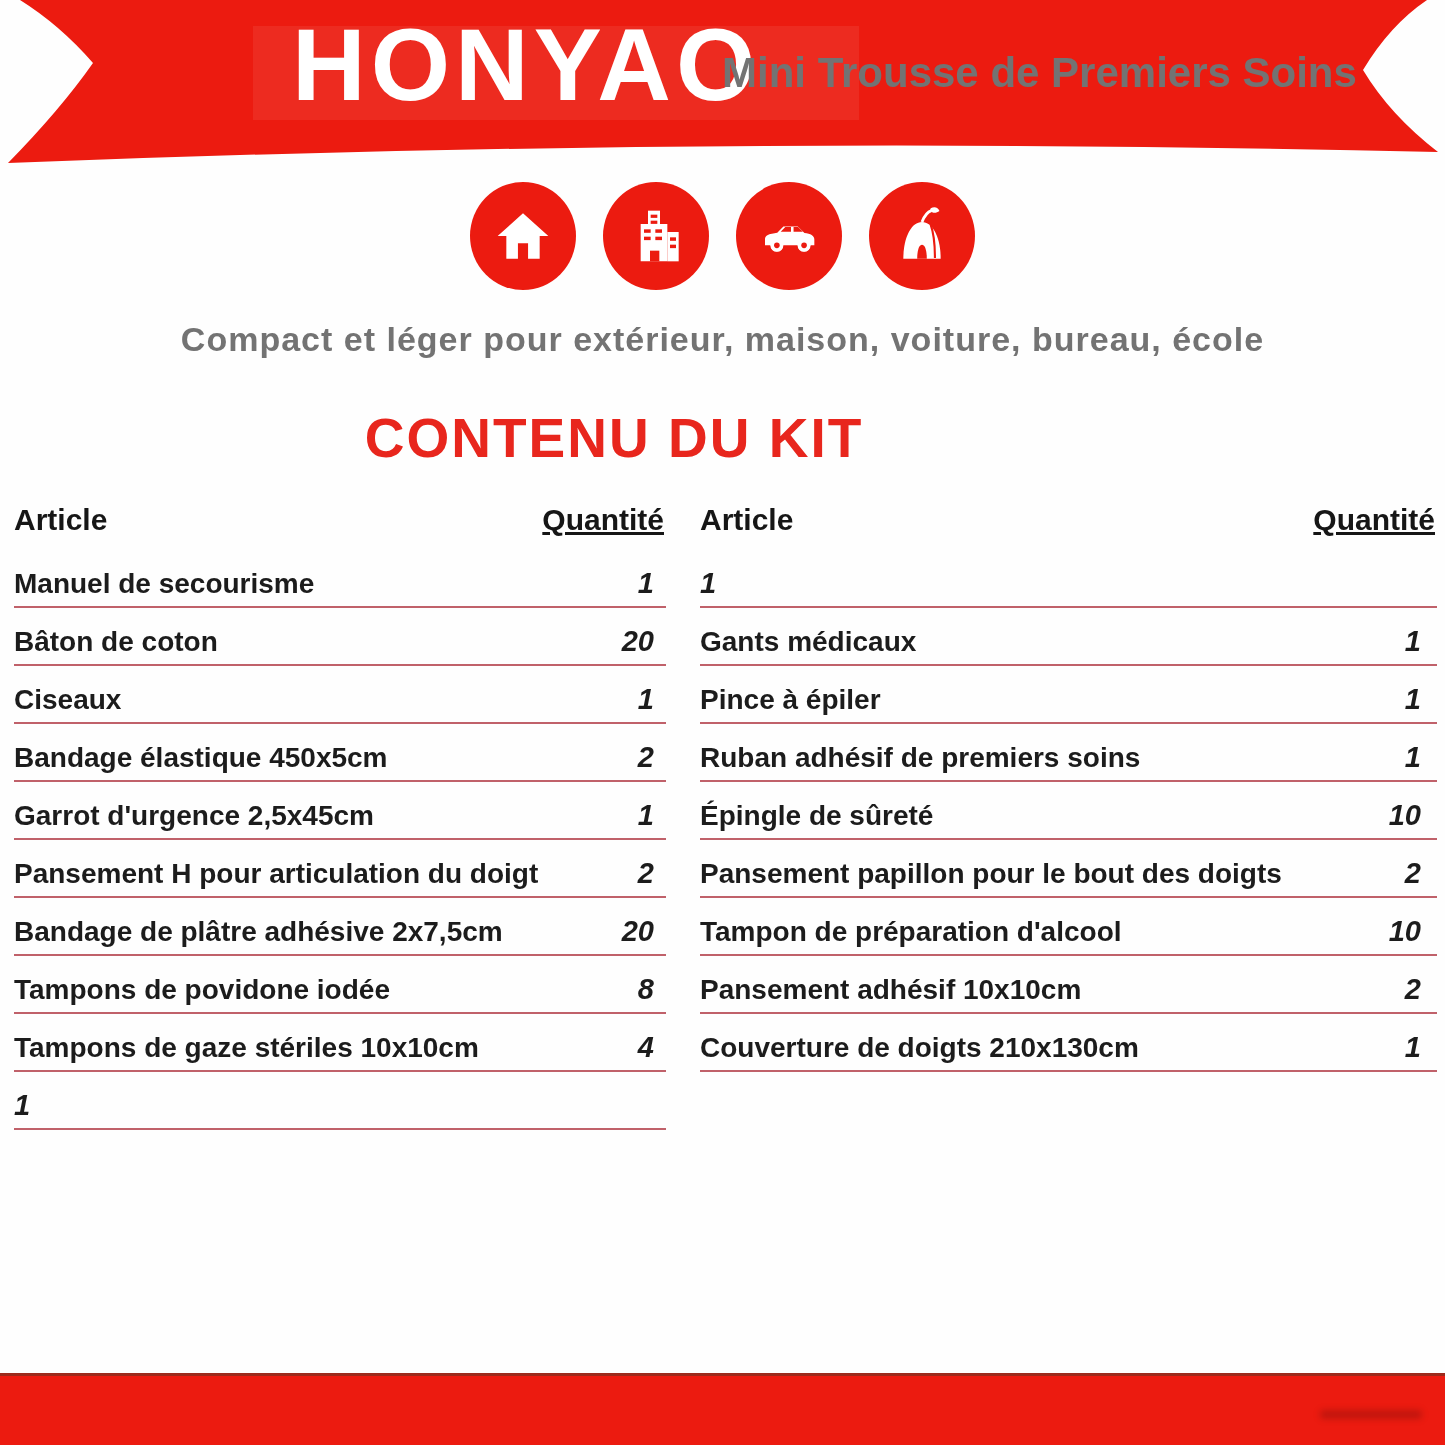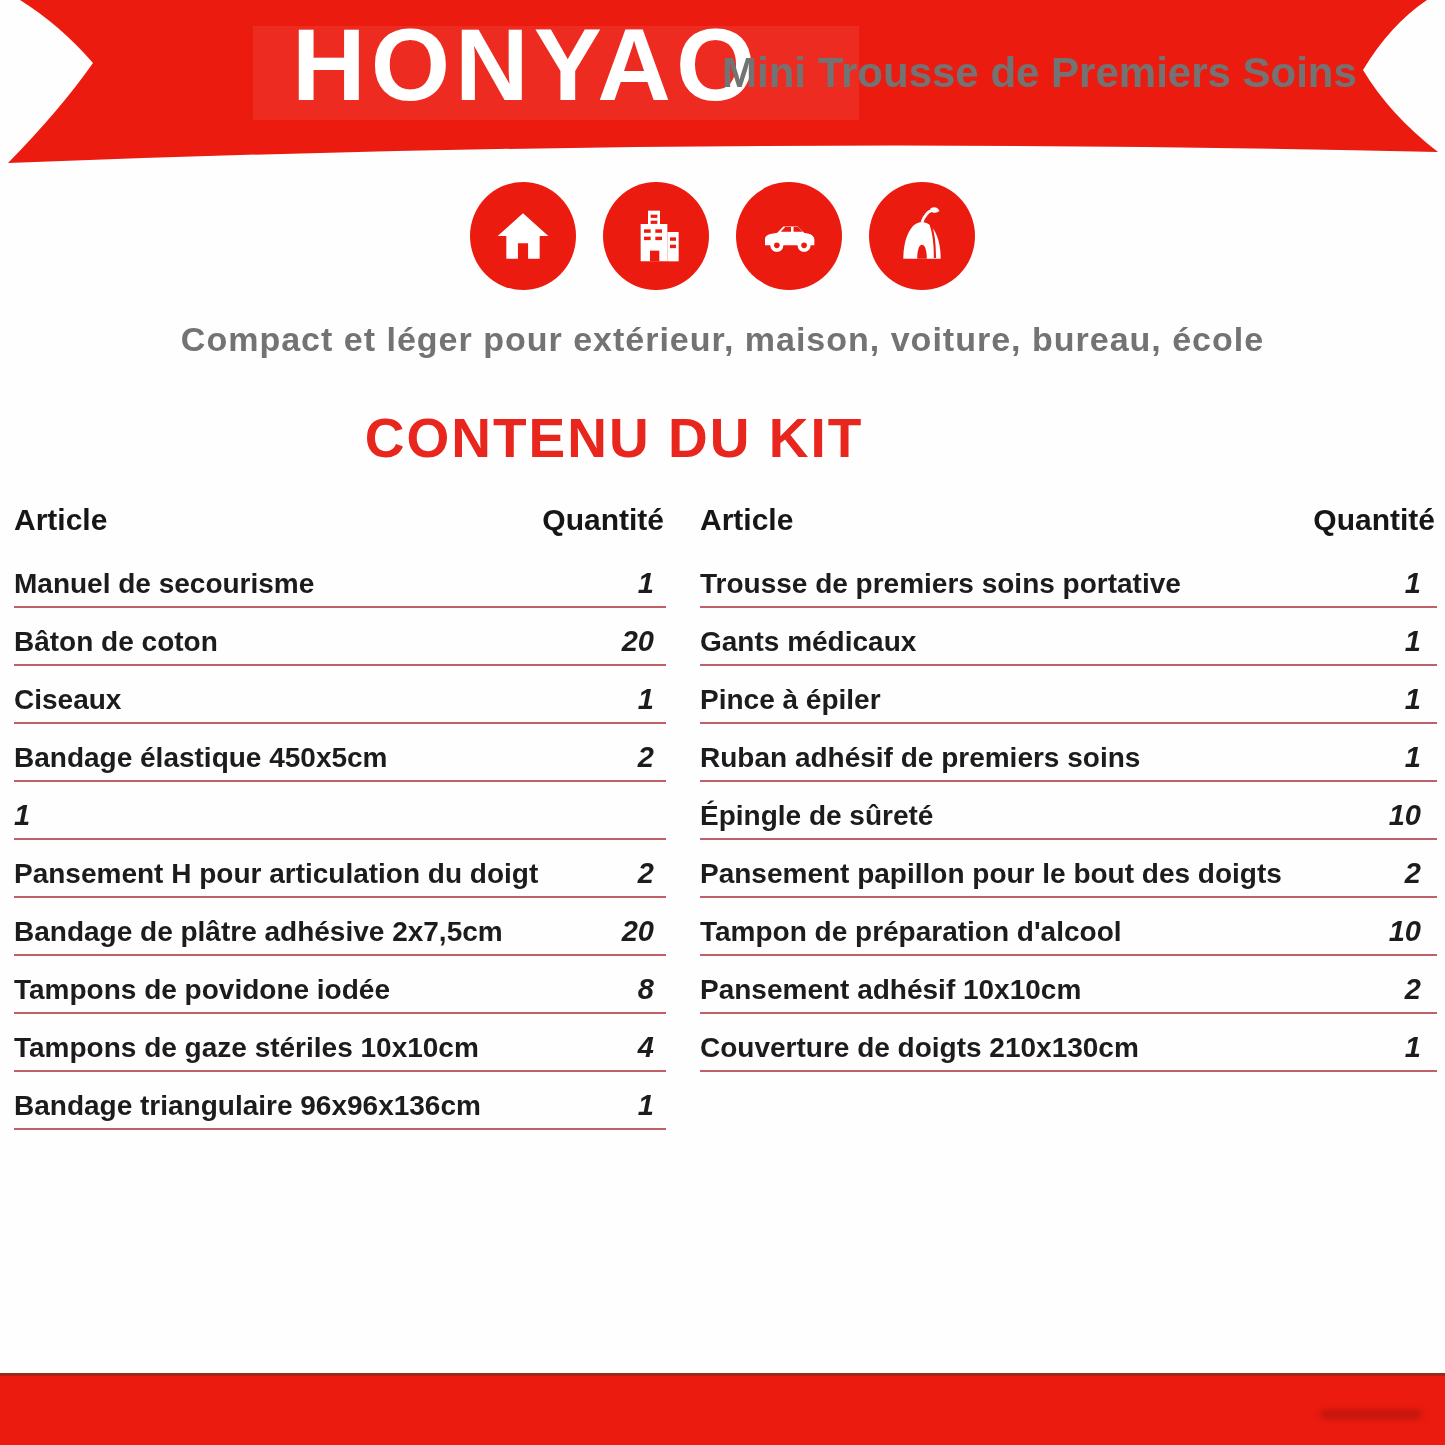--- a/index.html
+++ b/index.html
@@ -25,21 +25,21 @@
   .tagline{position:absolute;top:320px;left:0;width:1445px;text-align:center;
     font-size:34px;font-weight:bold;color:#737373;letter-spacing:1px;white-space:nowrap;}
   .section-title{position:absolute;top:406px;left:0;width:1228px;text-align:center;
     font-size:55px;font-weight:bold;color:#e8261d;letter-spacing:2px;}
   
   .kit-col{position:absolute;top:495px;}
   .kit-col.left{left:14px;width:652px;}
   .kit-col.right{left:700px;width:737px;}
   .thead{display:flex;justify-content:space-between;height:55px;box-sizing:border-box;
     padding-top:8px;font-size:30px;font-weight:bold;color:#161616;}
-  .thead .h-qty{padding-right:2px;}
+  .thead .h-qty{padding-right:2px;text-decoration:underline;}
   .rows{display:block;}
   .row{display:flex;justify-content:space-between;align-items:flex-end;height:58px;
     box-sizing:border-box;border-bottom:2px solid #c0616a;padding-bottom:6px;}
   .row .item{font-size:28px;font-weight:bold;color:#1c1c1c;white-space:nowrap;}
   .row .qty{font-size:29px;font-weight:bold;font-style:italic;color:#1c1c1c;
     padding-right:16px;}
   .kit-col.left .row .qty{padding-right:12px;}
   
   .bottom-band{position:absolute;left:0;top:1373px;width:1445px;height:72px;
     background:#ec1b10;border-top:3px solid #9c2a1c;box-sizing:border-box;}
@@ -130,20 +130,21 @@
         <span class="item">Ciseaux</span>
         <span class="qty">1</span>
       </div>
 
       <div class="row">
         <span class="item">Bandage élastique 450x5cm</span>
         <span class="qty">2</span>
       </div>
 
       <div class="row">
+        <span class="item">Garrot d'urgence 2,5x45cm</span>
         <span class="qty">1</span>
       </div>
 
       <div class="row">
         <span class="item">Pansement H pour articulation du doigt</span>
         <span class="qty">2</span>
       </div>
 
       <div class="row">
         <span class="item">Bandage de plâtre adhésive 2x7,5cm</span>
@@ -154,35 +155,33 @@
         <span class="item">Tampons de povidone iodée</span>
         <span class="qty">8</span>
       </div>
 
       <div class="row">
         <span class="item">Tampons de gaze stériles 10x10cm</span>
         <span class="qty">4</span>
       </div>
 
       <div class="row">
-        <span class="item">Bandage triangulaire 96x96x136cm</span>
         <span class="qty">1</span>
       </div>
     </div>
 </div>
 
 <div class="kit-col right">
   <div class="thead">
     <span class="h-article">Article</span>
     <span class="h-qty">Quantité</span>
   </div>
   <div class="rows">
 
       <div class="row">
-        <span class="item">Trousse de premiers soins portative</span>
         <span class="qty">1</span>
       </div>
 
       <div class="row">
         <span class="item">Gants médicaux</span>
         <span class="qty">1</span>
       </div>
 
       <div class="row">
         <span class="item">Pince à épiler</span>

